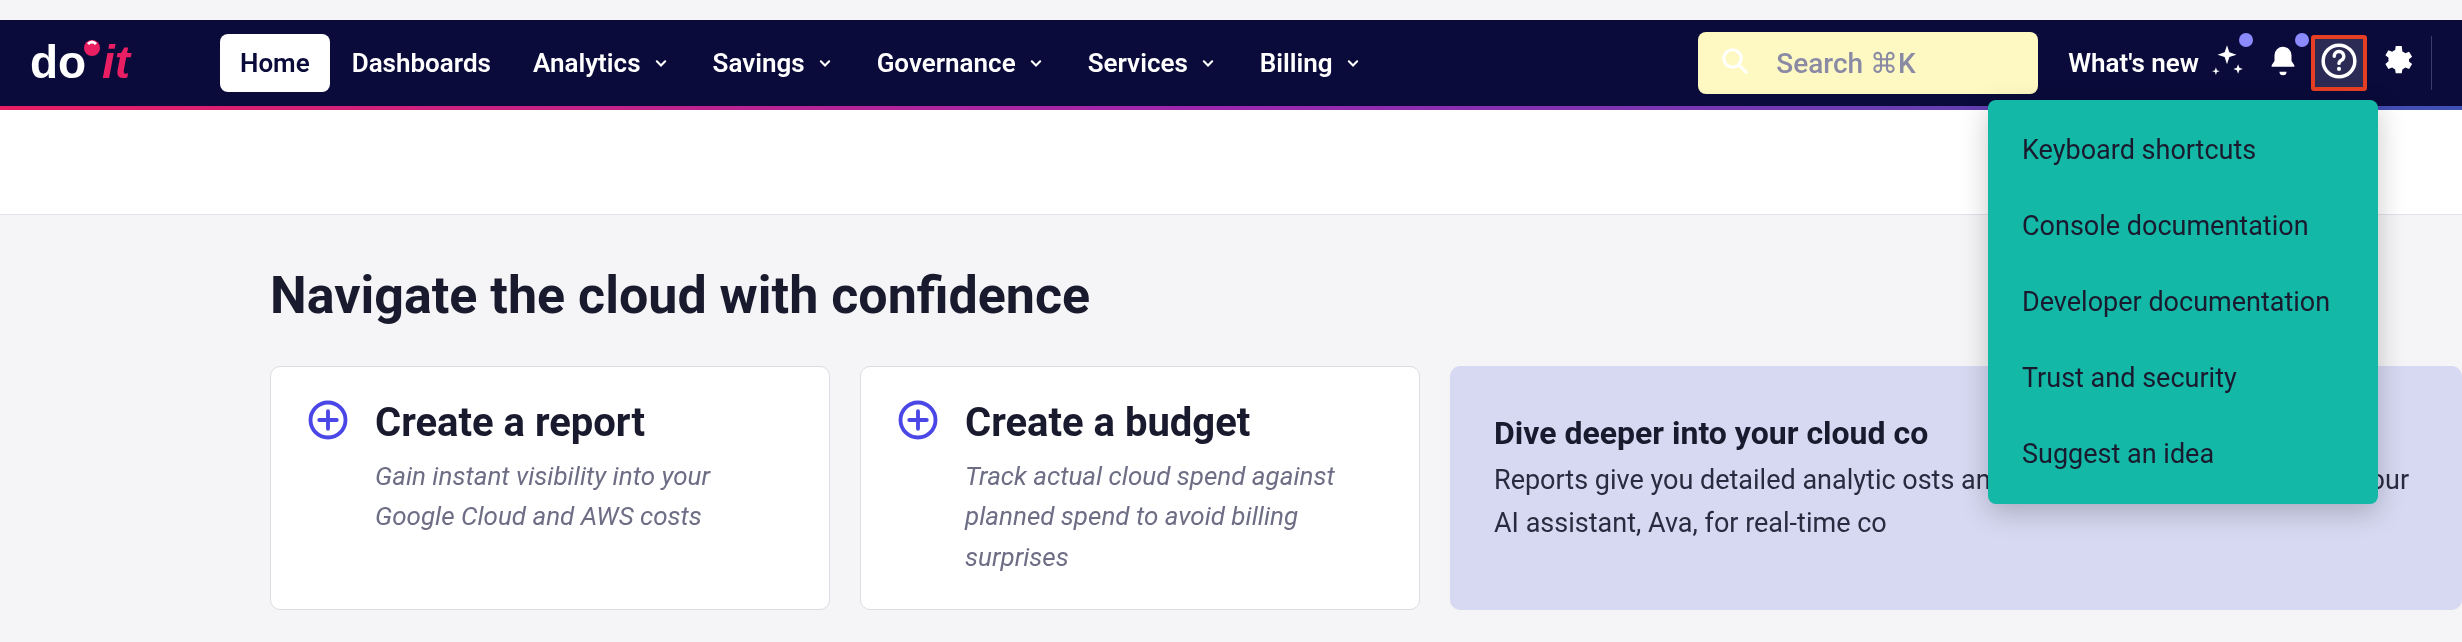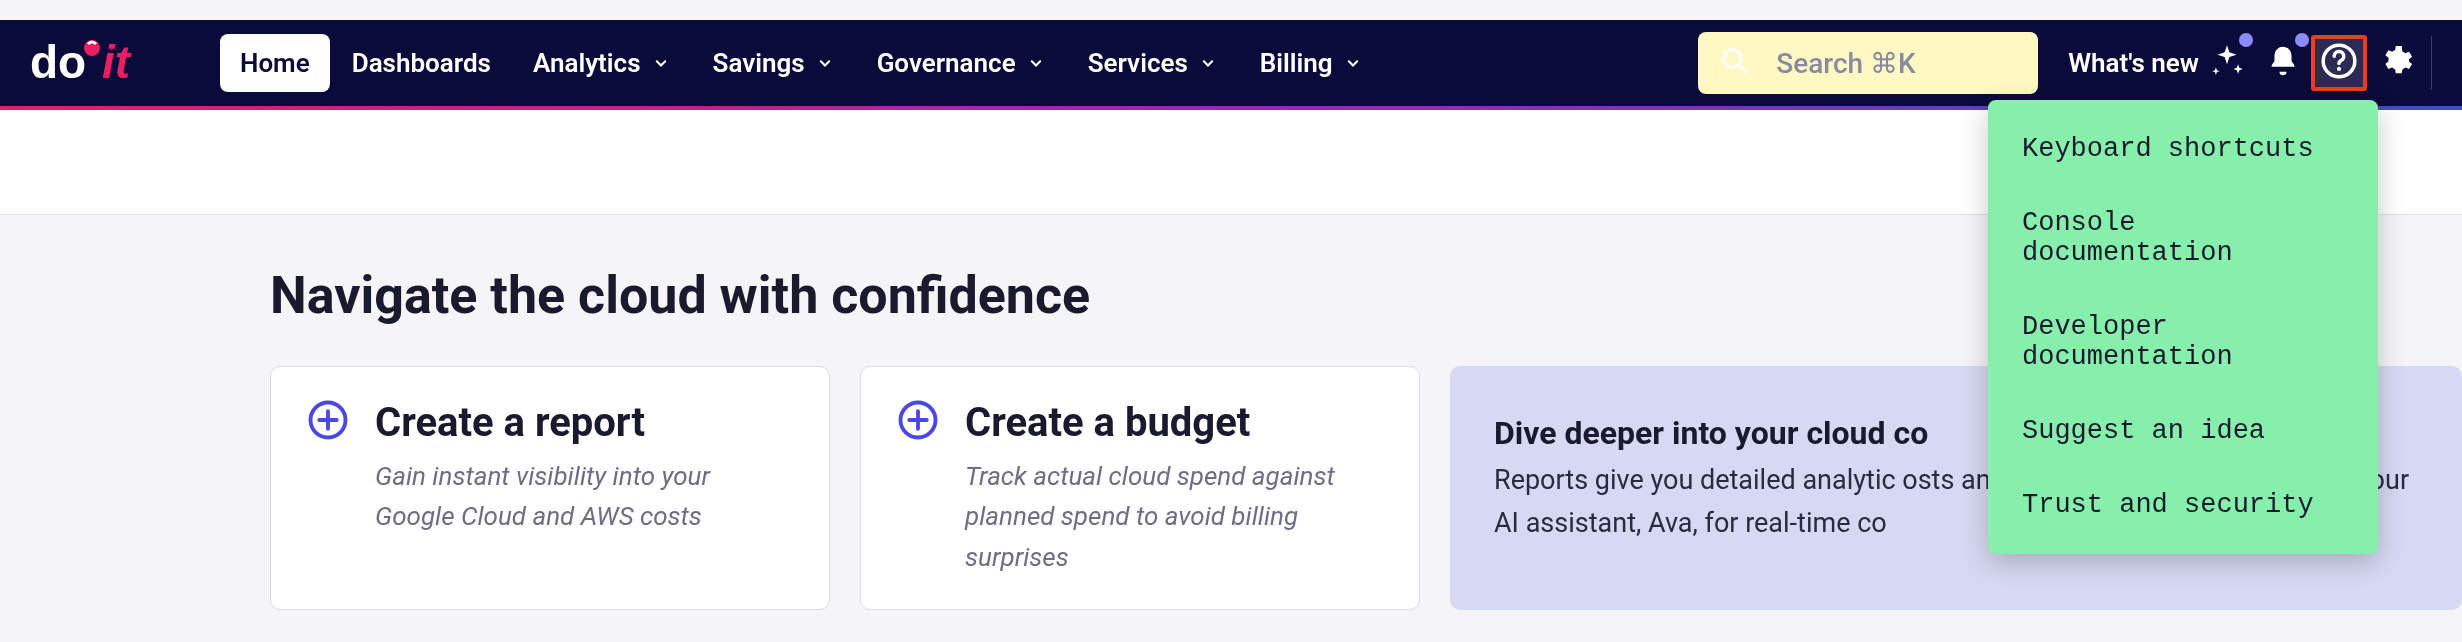--- a/index.html
+++ b/index.html
@@ -164,27 +164,26 @@
     }
     .info-desc {
       font-size: 27px;
       color: #2a2a40;
       line-height: 1.6;
     }
     .dropdown-menu {
       position: absolute;
       top: 100px;
       right: 84px;
-      background: #86efac;
+      background: #14b8a6;
       border-radius: 8px;
       box-shadow: 0 8px 28px rgba(0,0,0,0.22);
       width: 390px;
       padding: 12px 0;
       z-index: 100;
-      font-family: Liberation Mono, monospace;
     }
     .dropdown-item {
       padding: 22px 34px;
       font-size: 27px;
       color: #1a1a2e;
       cursor: pointer;
     }
     .chevron {
       display: inline-flex;
     }
@@ -346,15 +345,15 @@
       <div class="info-title">Dive deeper into your cloud co</div>
       <div class="info-desc">Reports give you detailed analytic                                             osts an performance. Try it now or use our AI assistant, Ava, for real-time co</div>
     </div>
   </div>
 </div>
 
 <div class="dropdown-menu">
   <div class="dropdown-item">Keyboard shortcuts</div>
   <div class="dropdown-item">Console documentation</div>
   <div class="dropdown-item">Developer documentation</div>
+  <div class="dropdown-item">Trust and security</div>
   <div class="dropdown-item">Suggest an idea</div>
-  <div class="dropdown-item">Trust and security</div>
 </div>
 
 </body></html>

